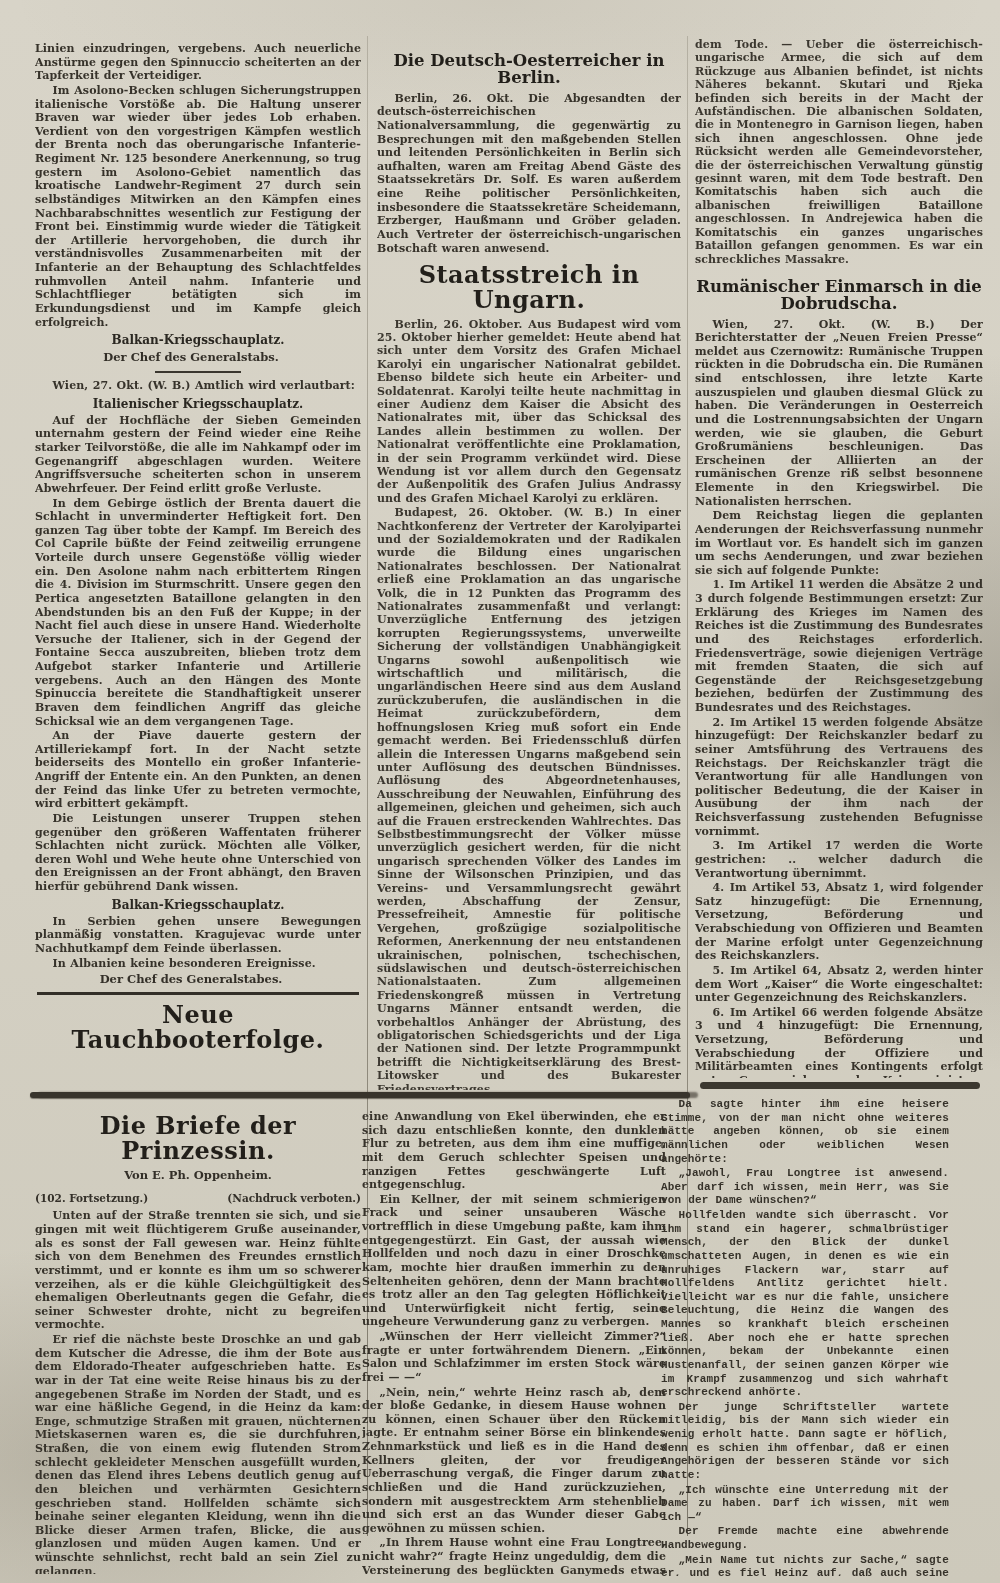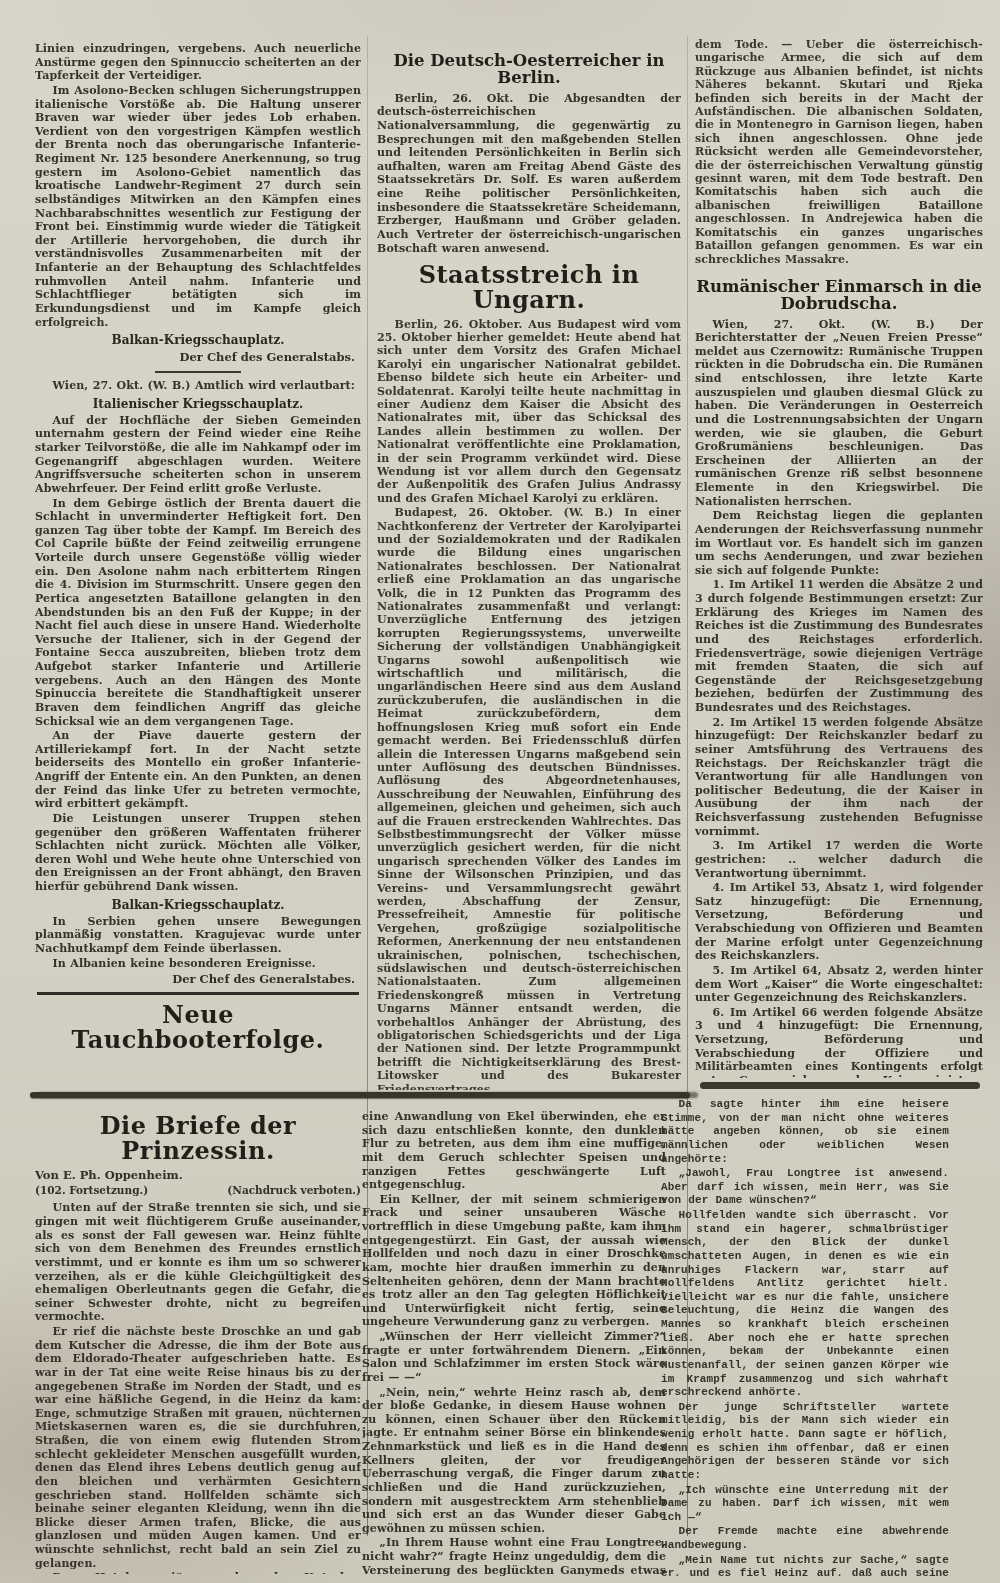--- a/index.html
+++ b/index.html
@@ -16,22 +16,22 @@
   .col{position:absolute;overflow:hidden;text-align:justify;}
   .p{font-size:11px;line-height:1.24;font-weight:700;margin:0 0 1px 0;text-indent:1.6em;
      letter-spacing:.1px;word-spacing:.5px;color:#36322a;}
   .p.pc{text-indent:0;}
   .p.ps{font-size:11px;line-height:1.22;color:#3b372f;}
   .hc{font-size:12px;font-weight:bold;text-align:center;margin:4px 0 3px;color:#2a2721;}
   .hl{font-weight:bold;text-align:center;margin:7px 0 5px;color:#221f1a;line-height:1.05;}
   .hl-xl{font-size:24px;letter-spacing:.5px;}
   .hl-lg{font-size:19px;}
   .hl-md{font-size:16.5px;margin-top:12px;}
-  .sig{font-size:11.5px;font-weight:bold;text-align:right;margin:2px 6px 2px 0;}
-  .byline{font-size:11.5px;font-weight:bold;text-align:left;margin:1px 0 2px;}
+  .sig{font-size:11.5px;font-weight:bold;text-align:center;margin:2px 14px 2px 0;}
+  .byline{font-size:11.5px;font-weight:bold;text-align:center;margin:1px 0 10px;}
   .metarow{display:flex;justify-content:space-between;font-size:10.5px;font-weight:bold;margin:0 0 5px 0;}
   .divider{width:86px;border-top:2px solid #3a362e;margin:7px auto 6px;}
   .rule{border-top:3px solid #332f28;margin:6px 2px 5px;}
   .vrule{position:absolute;width:1px;background:linear-gradient(180deg,rgba(88,82,66,.25),rgba(70,64,50,.6));}
   .hrule-main{position:absolute;height:6px;background:#38342c;border-radius:3px;
      box-shadow:0 1px 1px rgba(40,36,28,.5), 8px 0 2px rgba(56,52,44,.6);filter:blur(.3px);}
   .hrule-smudge{position:absolute;height:7px;background:#3c382f;border-radius:4px;filter:blur(.6px);}
 </style>
 </head>
 <body>

